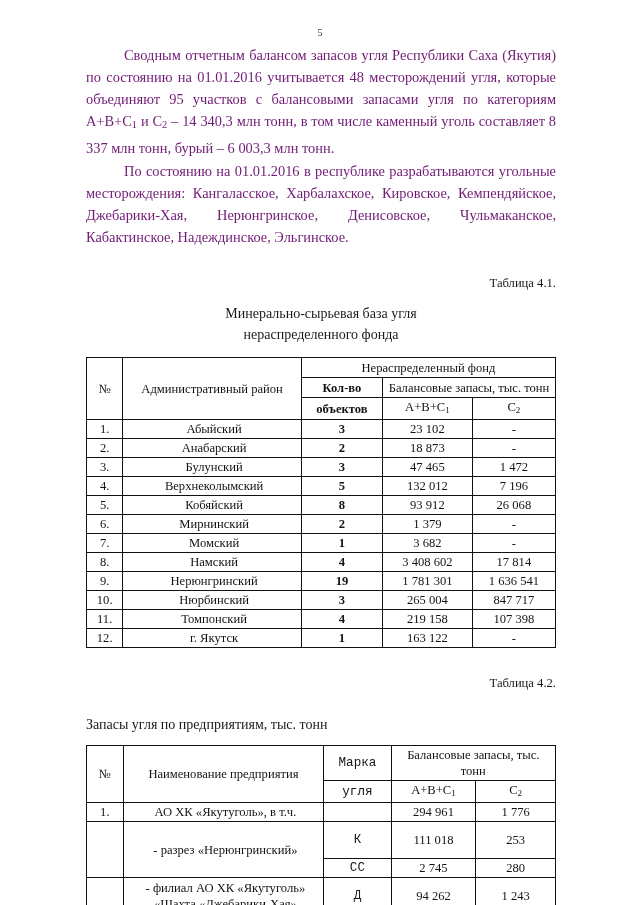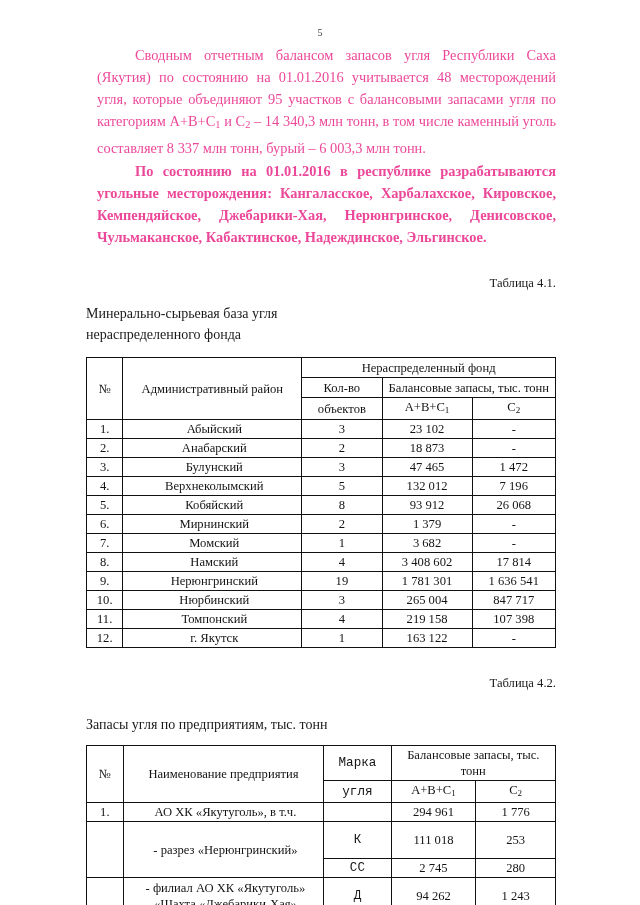--- a/index.html
+++ b/index.html
@@ -30,41 +30,41 @@
     font-size: 10px;
     color: #3a3a3a;
   }
   .content {
     position: absolute;
     top: 44px;
     left: 86px;
     width: 470px;
   }
   p.body-par {
-    margin: 0 0 0 11px;
+    margin: 0 0 0 0;
     font-size: 14.4px;
     line-height: 22.1px;
     text-align: justify;
     text-indent: 38px;
-    color: #ec4899;
+    color: #701a75;
   }
   p.body-par.second {
     margin-top: 1px;
-    font-weight: bold;
   }
   sub {
     font-size: 0.72em;
     vertical-align: -0.22em;
   }
   .table-caption {
     font-size: 12.6px;
     text-align: right;
     margin-top: 28px;
   }
   .table-title {
+    text-align: center;
     font-size: 14px;
     line-height: 21px;
     margin-top: 12px;
   }
   .table-title-2 {
     text-align: left;
     font-size: 14px;
     margin-top: 26px;
   }
   table.doc-table {
@@ -81,21 +81,21 @@
     text-align: center;
     vertical-align: middle;
     line-height: 16px;
   }
   table.doc-table td.left, table.doc-table th.left {
     text-align: center;
     padding-left: 7px;
   }
   .t1 td.num { width: 34px; }
   .t1 td.region { width: 190px; font-family: Liberation Serif, serif; }
-  .t1 td.cnt { width: 82px; }
+  .t1 td.cnt { width: 82px; font-weight: bold; }
   .t1 td.abc { width: 96px; }
   .t1 td.c2 { width: 96px; }
 
   .t2 td.num { width: 34px; }
   .t2 td.name { width: 212px; }
   .t2 td.mark { width: 66px; font-family: Liberation Mono, monospace; }
   .t2 td.abc { width: 86px; }
   .t2 td.c2 { width: 86px; }
 
   .r-hdr td { height: 17px; }

